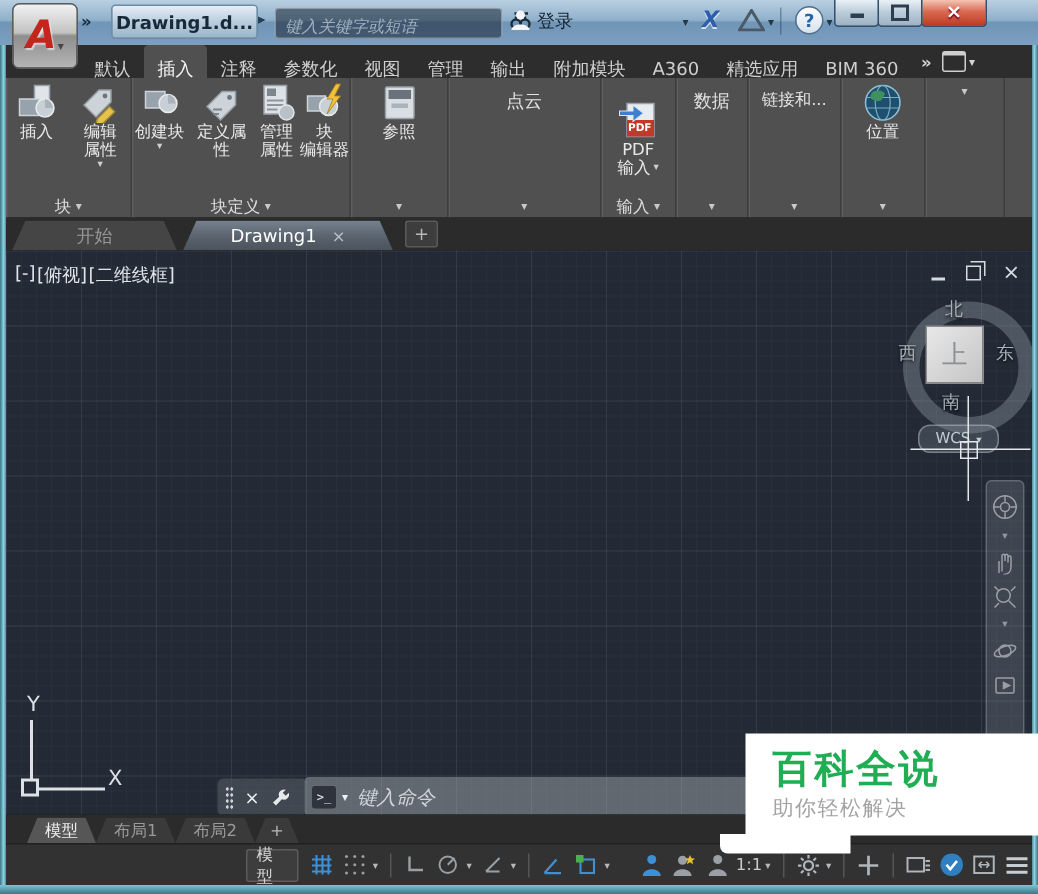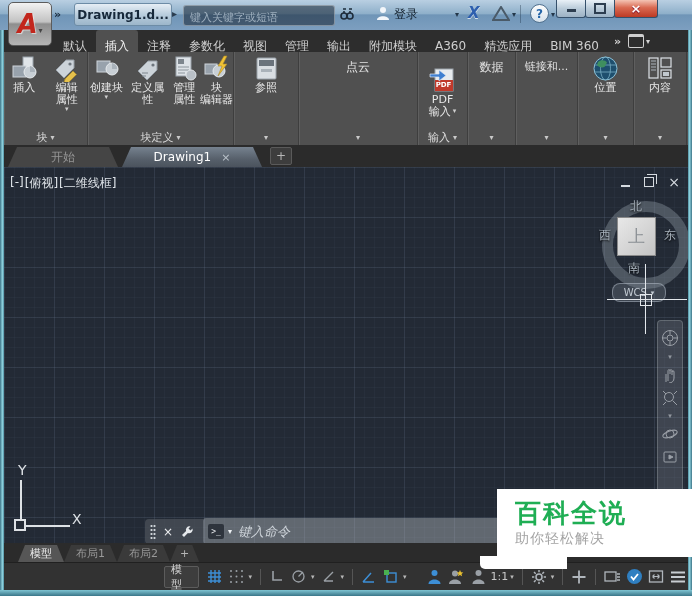--- a/index.html
+++ b/index.html
@@ -26,25 +26,25 @@
   .appbtn .dd{font-size:8px;color:#444;margin-left:1px;margin-top:12px;}
   .qat-expand{left:54px;top:8px;color:#16283a;font-size:11px;font-weight:bold;letter-spacing:-1px;cursor:pointer;}
   .docpill{left:74px;top:3px;width:96px;height:21px;border-radius:3px;
     background:linear-gradient(180deg,#e6eef5,#b9cddd 50%,#9cb6ca);
     border:1px solid #6d8ca6;color:#16283a;font-size:12px;font-weight:bold;
     display:flex;align-items:center;justify-content:center;}
   .qat-arrow{left:172px;top:8px;color:#2a3c4e;font-size:10px;cursor:pointer;}
   .searchbox{left:183px;top:5px;width:150px;height:19px;border-radius:3px;
     background:rgba(22,34,50,.55);border:1px solid rgba(255,255,255,.35);}
   .searchbox input{width:100%;height:100%;background:transparent;border:none;outline:none;
-    font-size:11px;color:#cdd6df;padding:0 6px;box-sizing:border-box;
+    font-style:italic;font-size:11px;color:#cdd6df;padding:0 6px;box-sizing:border-box;
     font-family:inherit;}
   .searchbox input::placeholder{color:#9fb0bf;}
   .tb-ic{top:5px;height:20px;display:flex;align-items:center;color:#14222f;}
-  .signin{left:376px;top:6px;display:flex;gap:4px;cursor:pointer;}
+  .signin{left:340px;top:6px;display:flex;gap:4px;cursor:pointer;}
   .signin .lbl{font-size:12px;color:#14222f;}
   .tb-dd{font-size:8px;color:#23374a;}
   .xlogo{left:468px;top:4px;font-size:15px;font-weight:bold;font-style:italic;color:#2d5fae;
     text-shadow:0 1px 0 rgba(255,255,255,.7);cursor:pointer;}
   .alogo{left:492px;top:6px;cursor:pointer;}
   .tbdiv{left:520px;top:5px;width:1px;height:18px;background:rgba(20,40,60,.35);}
   .helpbtn{left:530px;top:4px;width:17px;height:17px;border-radius:50%;cursor:pointer;
     background:linear-gradient(#fdfdfd,#d6e2ec);border:1px solid #50708e;
     color:#2565a8;font-size:12px;font-weight:bold;display:flex;align-items:center;justify-content:center;}
   .winbtn{top:0;height:17px;border:1px solid #35506b;border-top:none;cursor:pointer;
@@ -337,21 +337,21 @@
             <rect x="8" y="14" width="11" height="3" fill="#aab2ba"></rect>
             </svg>
           <span class="lab">参照</span>
         </div>
       </div>
       <div class="panel-foot">
         <span class="dd">▾</span>
       </div>
     </div>
 
-    <div class="panel" style="width:119px">
+    <div class="panel" style="width:102px">
       <div class="panel-body">
         <span class="plabel">点云</span>
       </div>
       <div class="panel-foot">
         <span class="dd">▾</span>
       </div>
     </div>
 
     <div class="panel" style="width:50px">
       <div class="panel-body" style="flex-direction:column;align-items:center;gap:0">
@@ -406,34 +406,20 @@
             </svg>
           <span class="lab">位置</span>
         </div>
       </div>
       <div class="panel-foot">
         <span class="dd">▾</span>
       </div>
     </div>
 
     <div class="panel" style="width:53px">
-      <div class="panel-body">
-        <div class="rbtn">
-          <svg class="icon26" viewBox="0 0 27 27">
-            <g fill="none" stroke="#dde2e7" stroke-width="1.2">
-              <rect x="2" y="3" width="9" height="20"></rect>
-                <rect x="14" y="3" width="10" height="9"></rect>
-              <rect x="14" y="15" width="10" height="8"></rect>
-              </g>
-            <path d="M4,6h5M4,9h5M4,12h5M4,15h5" stroke="#aab2ba" stroke-width="1"></path>
-            <rect x="16" y="17" width="6" height="4" fill="#c2c9cf"></rect>
-            </svg>
-          <span class="lab">内容</span>
-        </div>
-      </div>
       <div class="panel-foot">
         <span class="dd">▾</span>
       </div>
     </div>
 
     <div style="flex:1"></div>
   </div>
 
   <div class="abs filetabs">
     <div class="ftab start">

